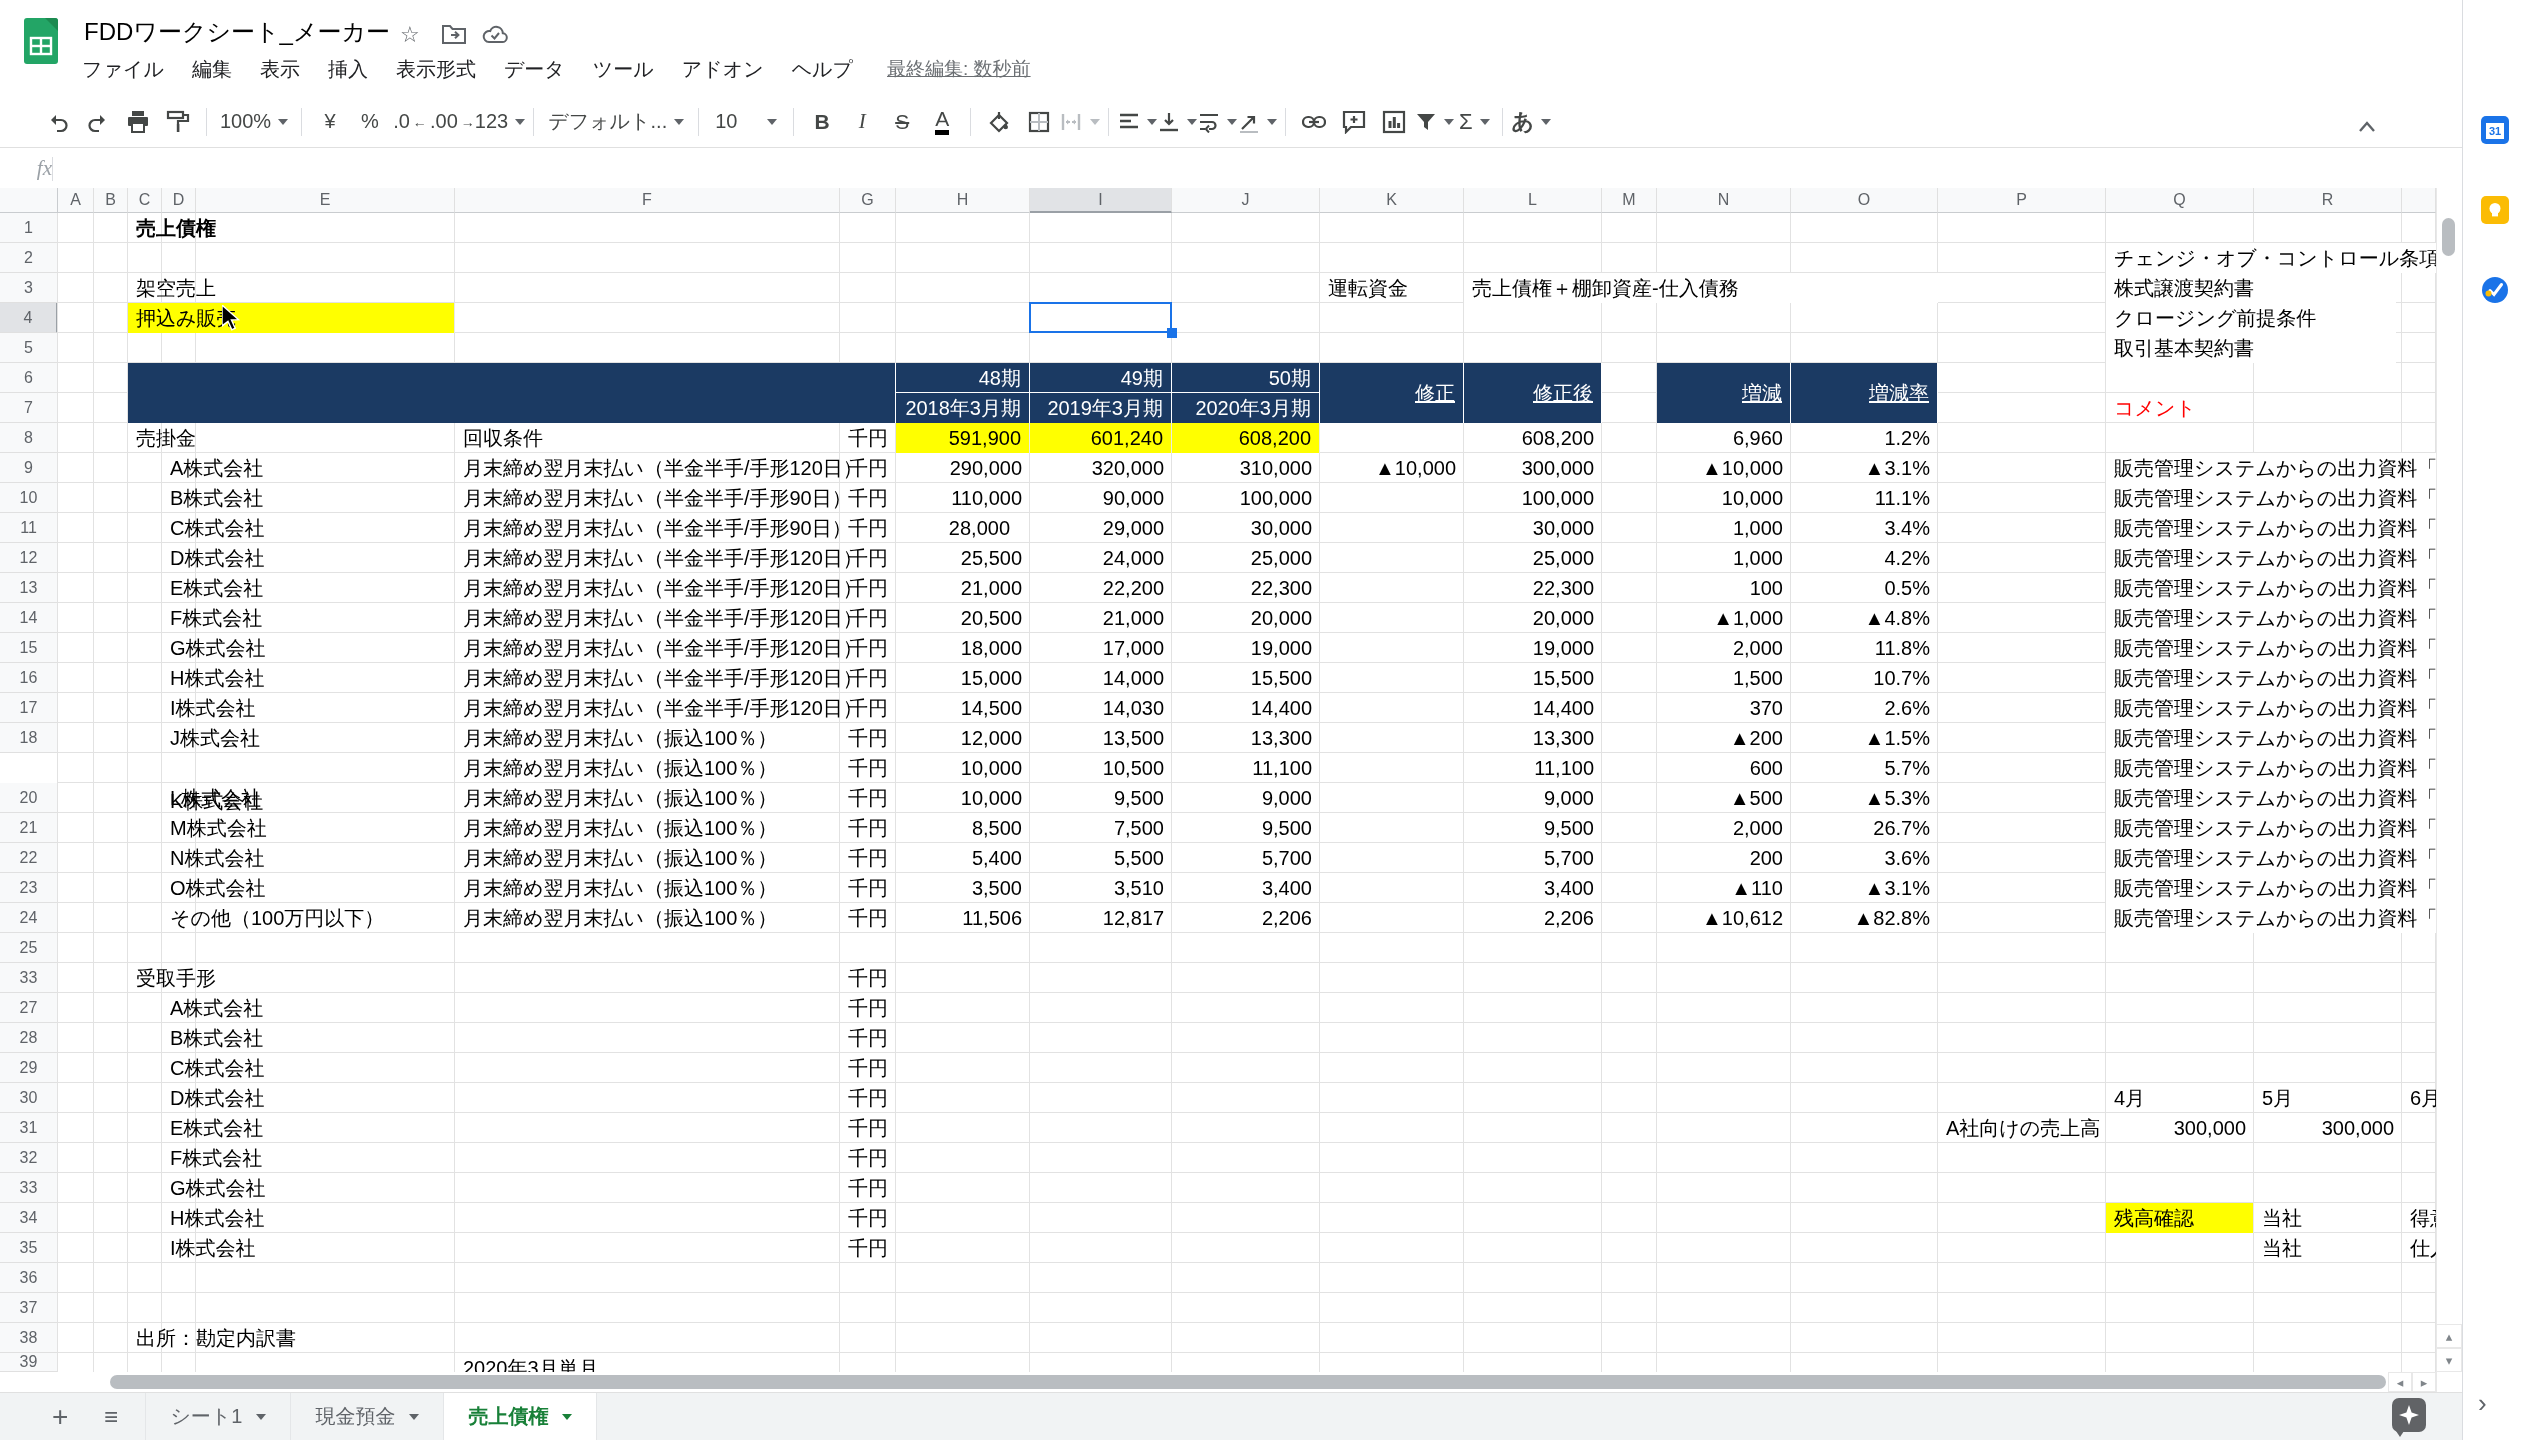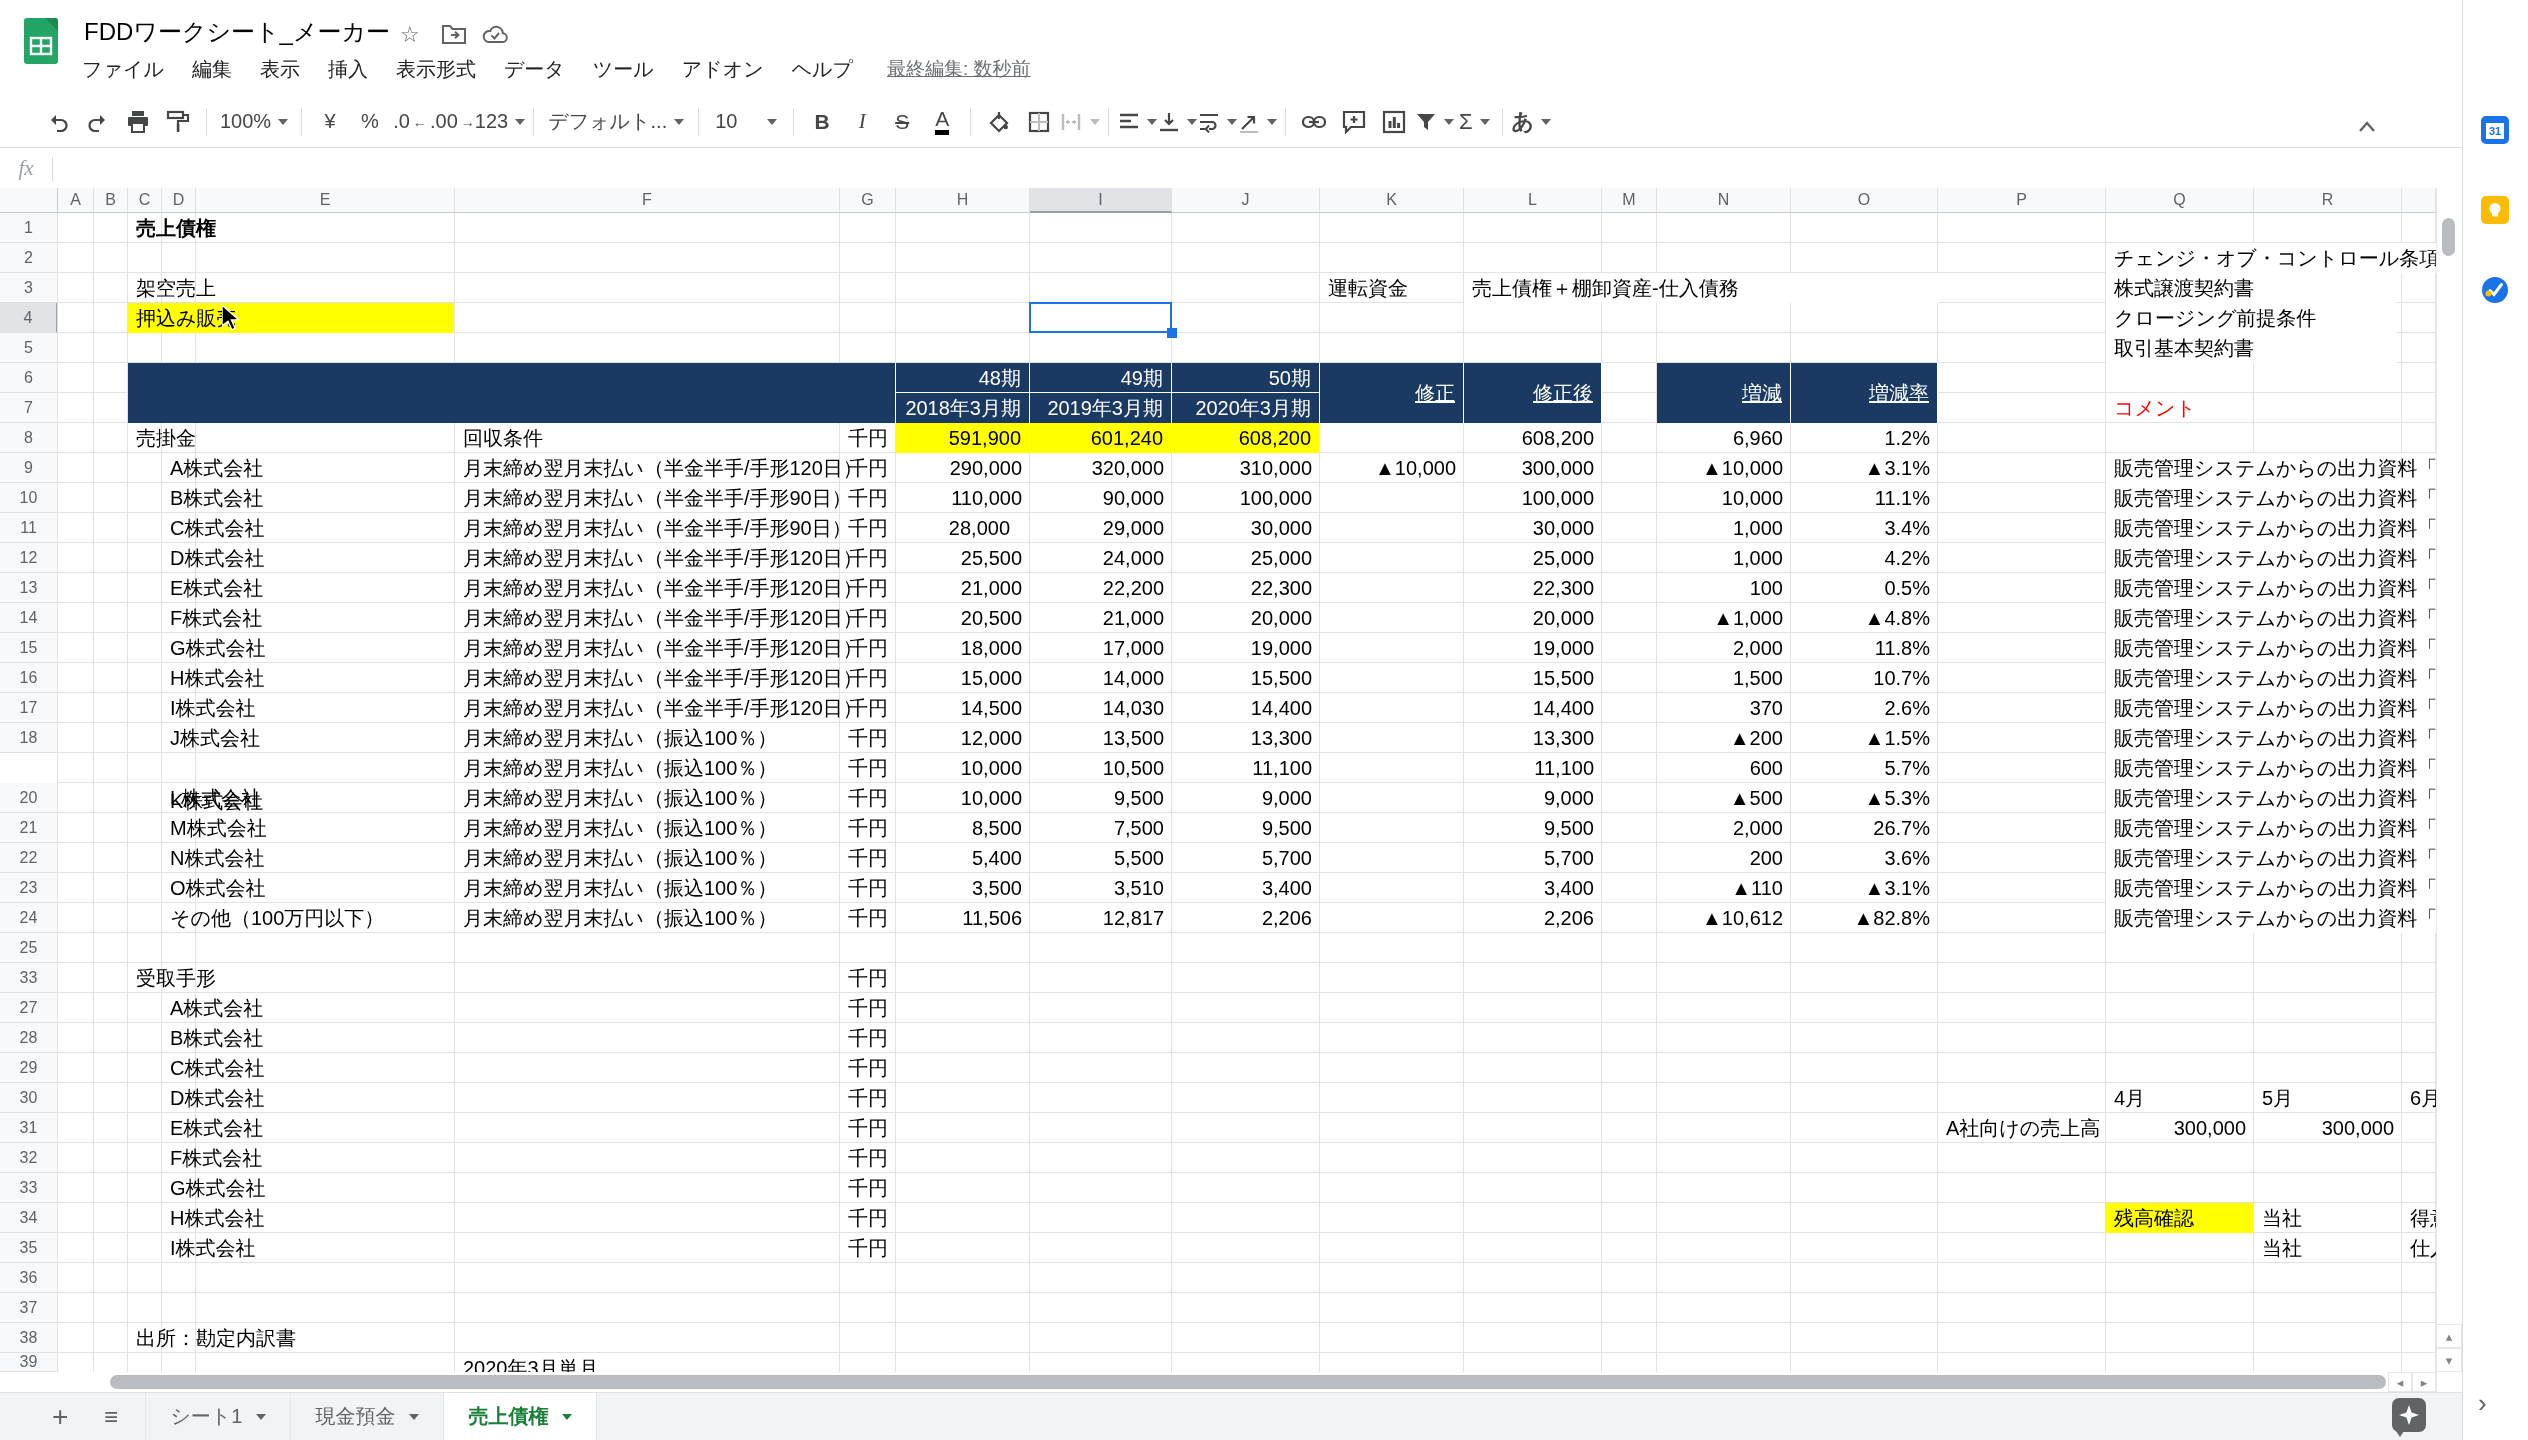--- a/index.html
+++ b/index.html
@@ -29,21 +29,21 @@
   .tb-txt{font-size:20px;color:#444746;}
   .small-note{font-size:14px;}
   #btn-bold{font-weight:bold;font-size:21px;}
   #btn-italic{font-style:italic;font-size:21px;font-family:"Liberation Serif","DejaVu Serif",serif;}
   #btn-strike{text-decoration:line-through;font-size:21px;}
   #btn-color{font-size:21px;border-bottom:5px solid #000;line-height:22px;}
   #collapse-btn{position:absolute;right:75px;top:10px;}
   
   #fxbar{position:absolute;left:0;top:149px;width:2462px;height:39px;background:#fff;
          border-bottom:1px solid #e0e0e0;display:flex;align-items:center;}
-  #fx-label{width:52px;text-align:center;font-style:italic;font-size:21px;color:#9aa0a6;
+  #fx-label{width:52px;text-align:right;font-style:italic;font-size:21px;color:#9aa0a6;
             font-family:"Liberation Serif","DejaVu Serif",serif;}
   #fx-div{width:1px;height:24px;background:#dadce0;}
   
   #sheet{position:absolute;left:0;top:188px;width:2436px;height:1184px;overflow:hidden;background:#fff;}
   .colhdr{position:absolute;top:0;height:25px;background:#f8f9fa;border-right:1px solid #e0e0e0;
           border-bottom:1px solid #c9cccf;box-sizing:border-box;color:#5f6368;font-size:16px;
           display:flex;align-items:center;justify-content:center;}
   .colhdr.sel{background:#e1e3e6;border-bottom:2px solid #9aa0a6;}
   #corner{position:absolute;left:0;top:0;width:58px;height:25px;background:#f8f9fa;
           border-right:1px solid #c9cccf;border-bottom:1px solid #c9cccf;box-sizing:border-box;}

